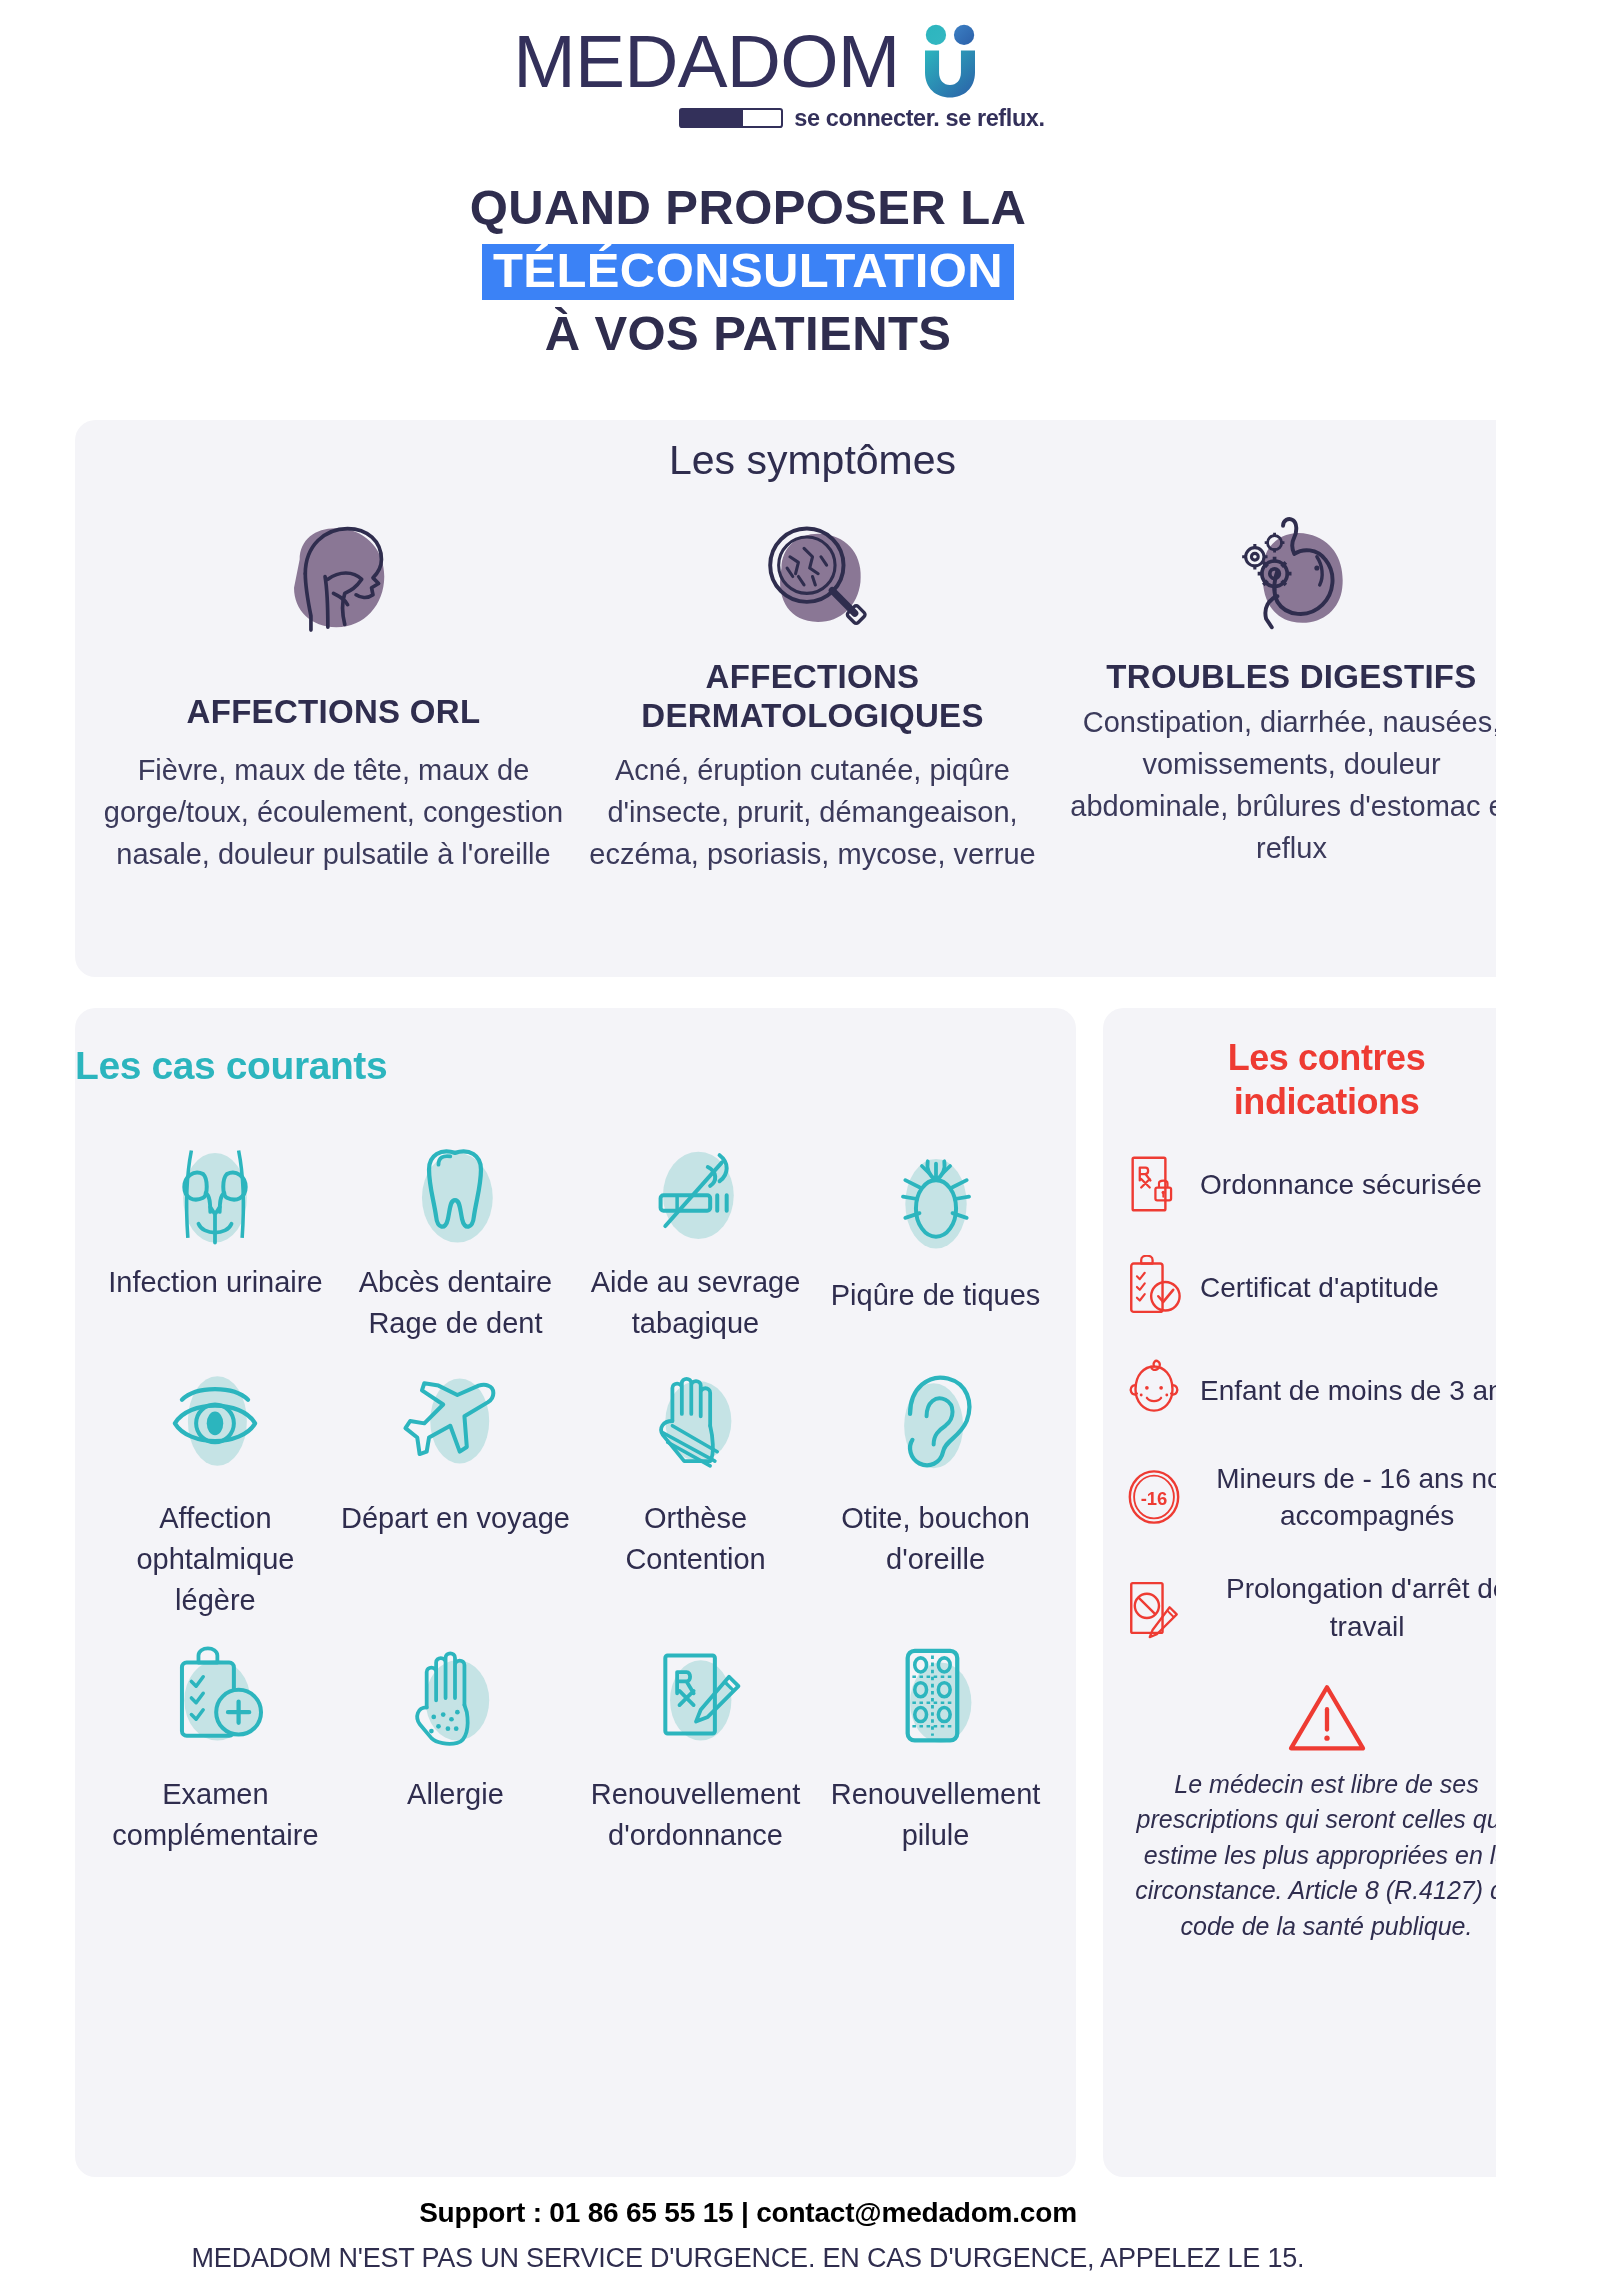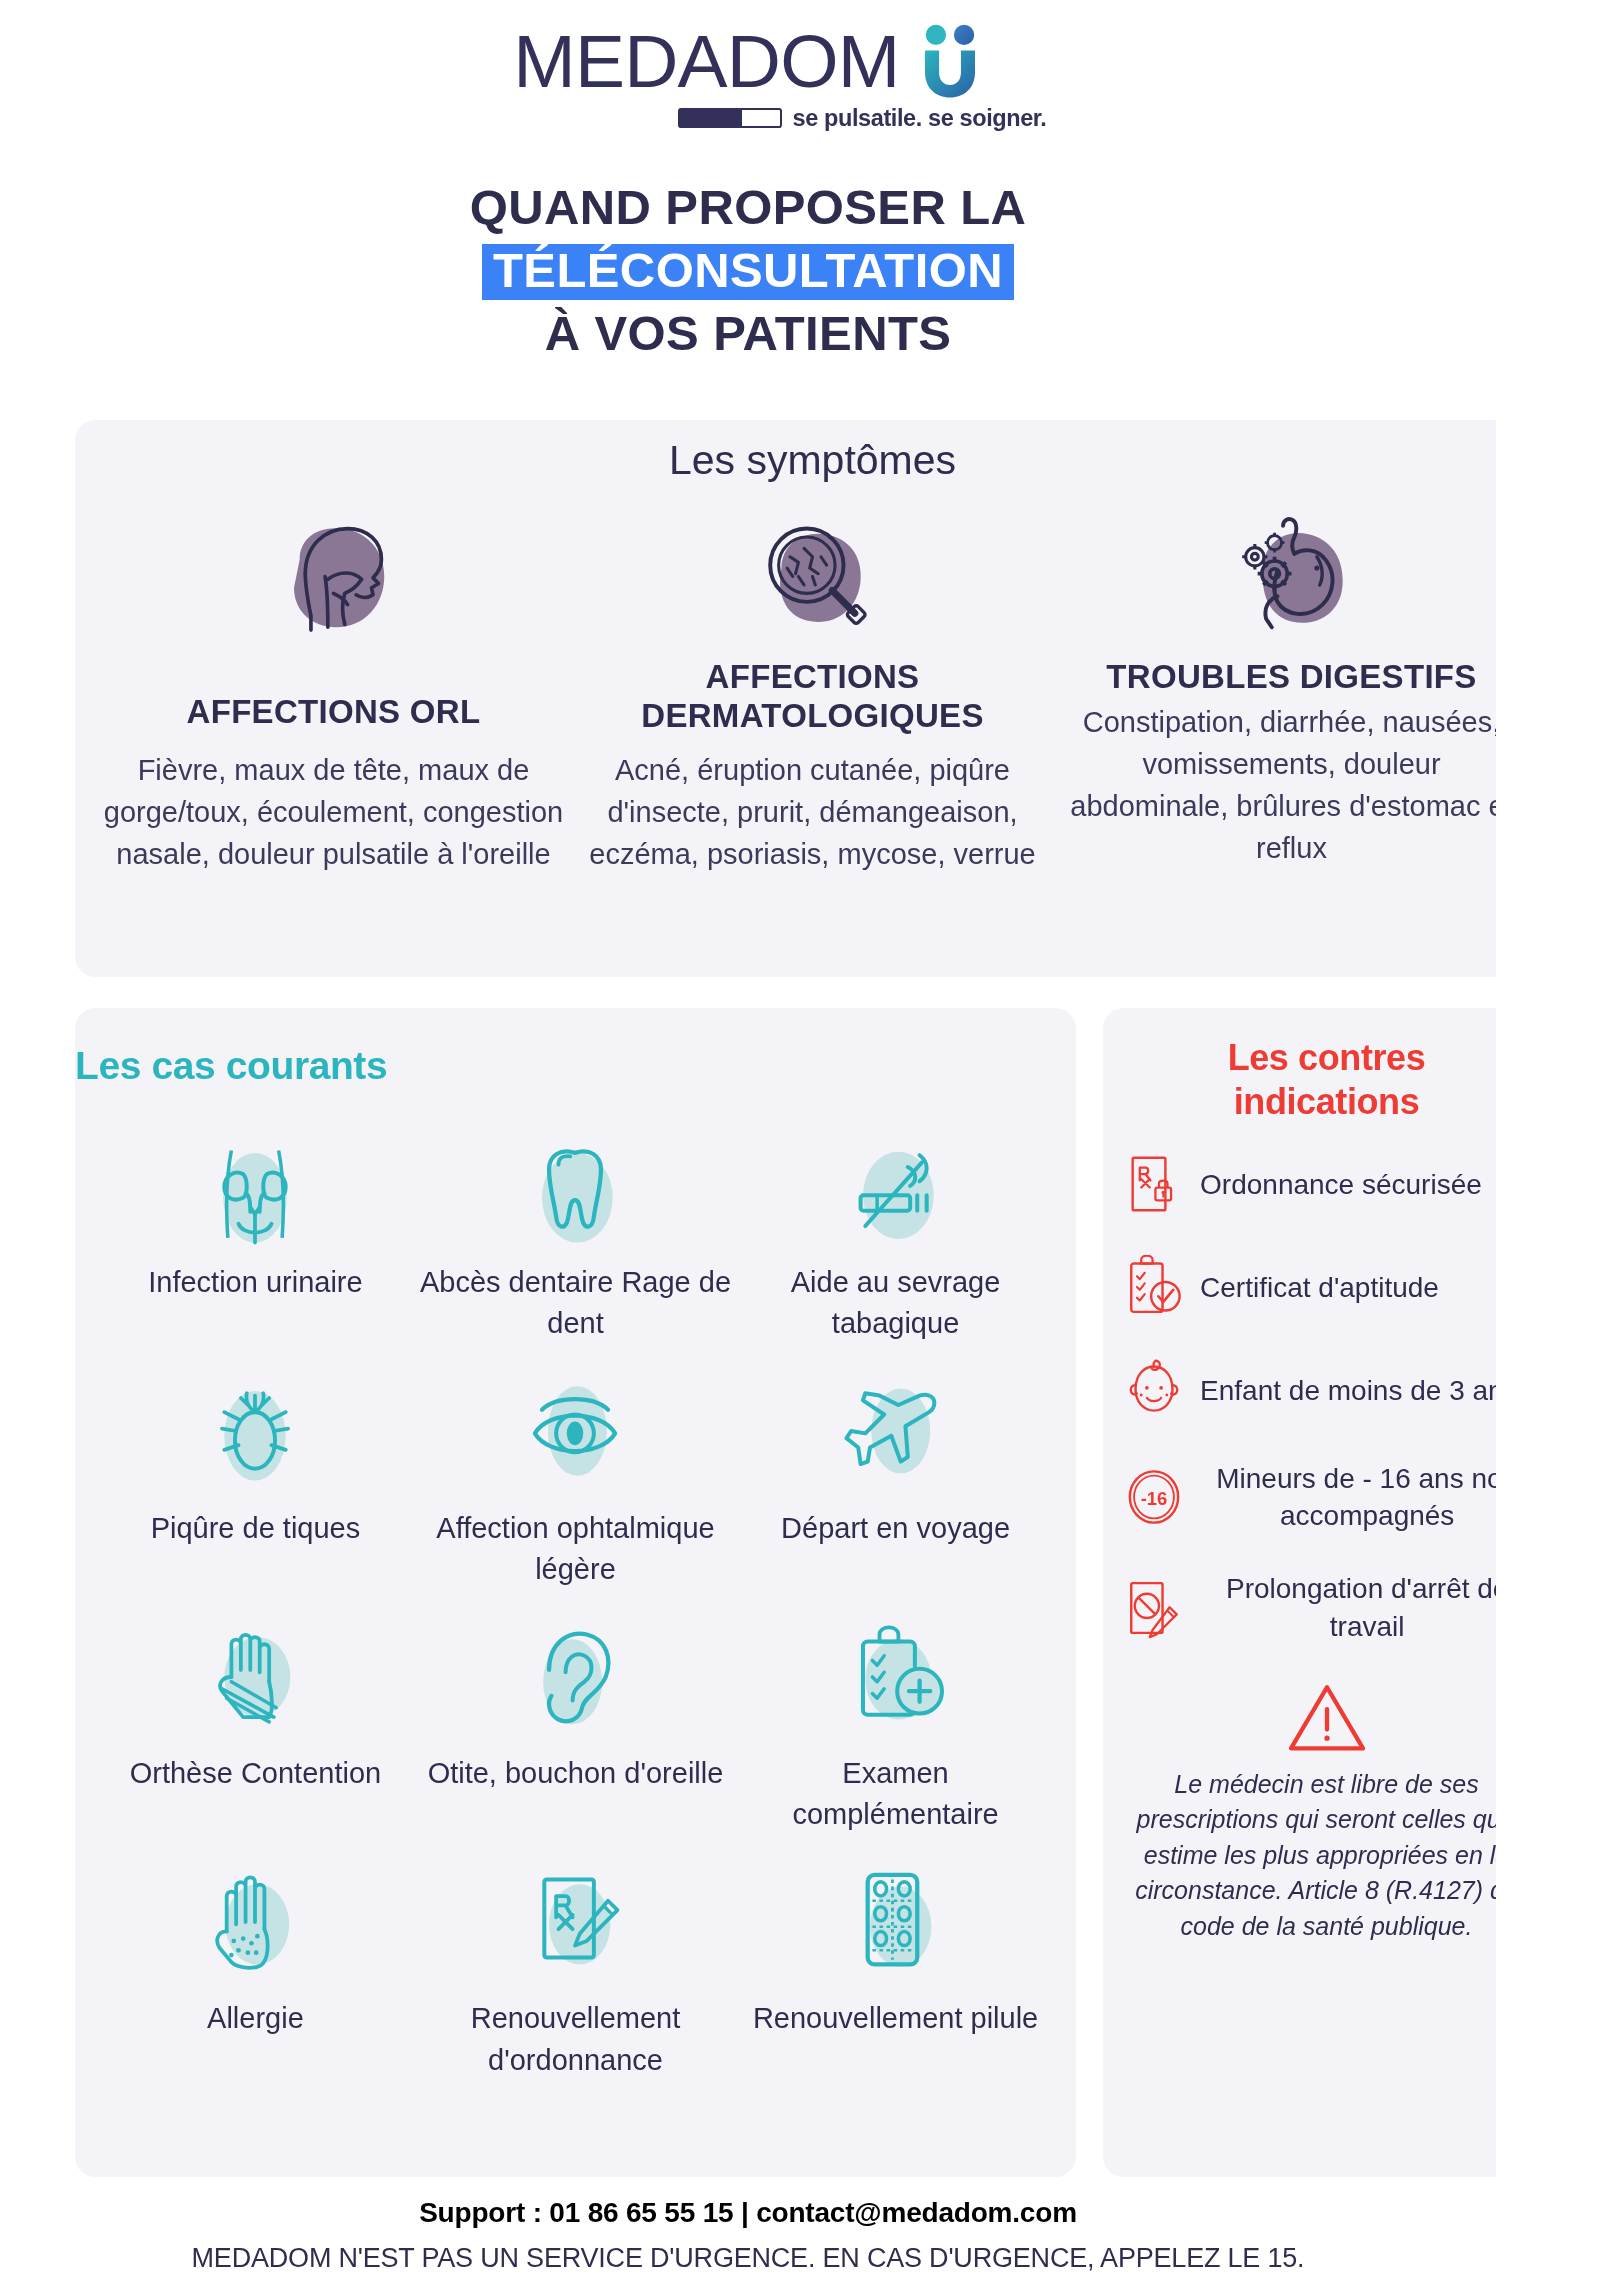--- a/index.html
+++ b/index.html
@@ -77,22 +77,22 @@
   .sym-desc {
     font-size: 29px; color: #3B3A5B; line-height: 1.45; margin-top: 12.6px;
     font-weight: 400;
   }
   .sym-col-1 .sym-title { margin-top: 37px; }
   .sym-col-1 .sym-desc  { margin-top: 17.3px; }
   .sym-col-3 .sym-desc  { margin-top: 4.7px; }
 
   
   .cas-grid {
-    display: grid; grid-template-columns: repeat(3, 1fr);
-    margin-top: 38px; padding: 0 20.4px; row-gap: 14px;
+    display: grid; grid-template-columns: repeat(4, 1fr);
+    margin-top: 38px; padding: 0 20.4px; row-gap: 4px;
   }
   .cas-cell { text-align: center; }
   .cas-icon { height: 146px; display: flex; align-items: center; justify-content: center; }
   .cas-icon svg { width: 118px; height: 118px; }
   .cas-label {
     font-size: 29px; color: #2F2D4E; line-height: 1.42; margin-top: 3.1px;
   }
   .cas-r1 .cas-icon { height: 133px; }
 
   
@@ -140,21 +140,21 @@
               <stop offset="100%" stop-color="#2B5FA8"></stop>
           </linearGradient>
         </defs>
         <ellipse cx="24" cy="14" rx="13" ry="13" fill="url(#gD1)"></ellipse>
         <ellipse cx="60" cy="14" rx="13" ry="13" fill="url(#gD2)"></ellipse>
         <path d="M10 34 L10 62 C10 82 24 94 42 94 C60 94 74 82 74 62 L74 34 L56 34 L56 62 C56 72 50 78 42 78 C34 78 28 72 28 62 L28 34 Z" fill="url(#gU)"></path>
       </svg>
     </div>
     <div class="tagline-row">
       <div class="progress-shape"></div>
-      <div class="tagline-text">se pulsatile. se soigner.</div>
+      <div class="tagline-text">se connecter. se reflux.</div>
     </div>
   </div>
 
   <div class="headline">
     <div>QUAND PROPOSER LA</div>
     <div class="hl-mid"><span>TÉLÉCONSULTATION</span></div>
     <div>À VOS PATIENTS</div>
   </div>
 
   <div class="panel" id="panel-symptomes">

